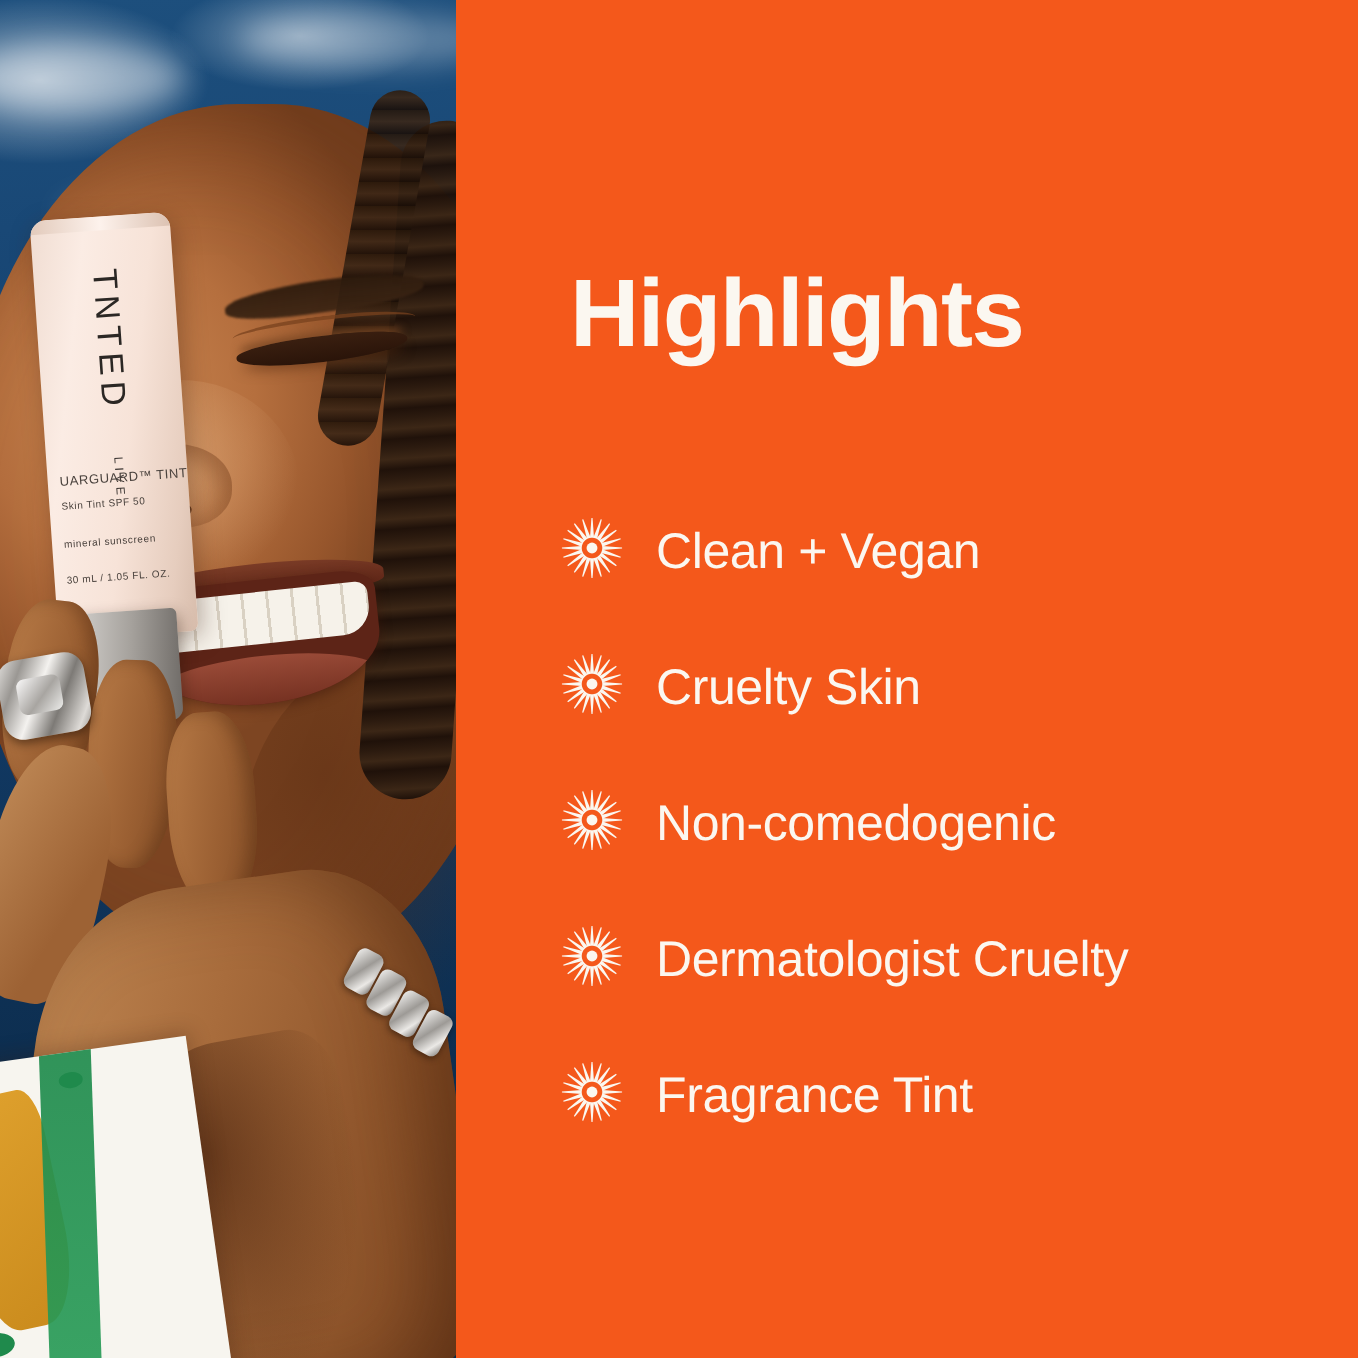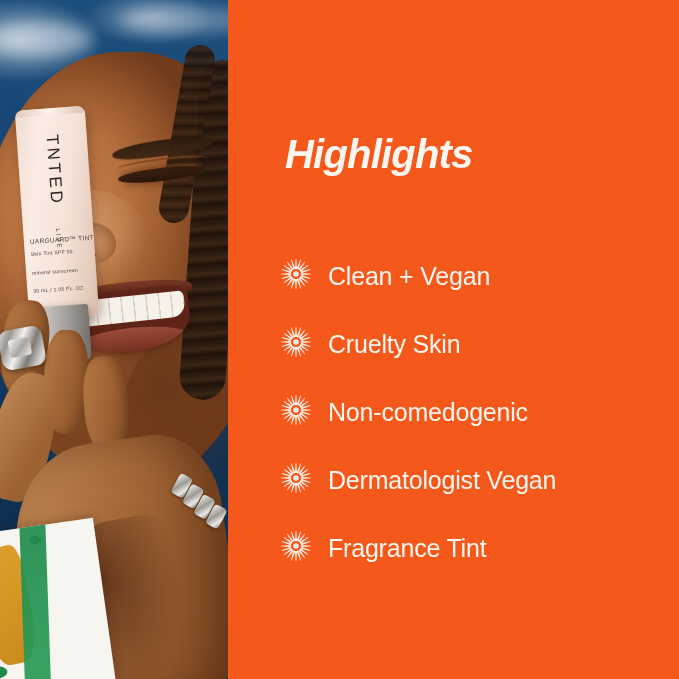--- a/index.html
+++ b/index.html
@@ -362,26 +362,25 @@
     left: 228px; top: 0;
     width: 451px; height: 679px;
   }
 
   .title {
     position: absolute;
     left: 57px;
     top: 134px;
     margin: 0;
     font-family: "Liberation Sans", sans-serif;
-    font-size: 40px;
+    font-size: 48px;
     font-weight: bold;
     letter-spacing: -0.8px;
     color: #FBF7F0;
     line-height: 1;
-    font-style: italic;
   }
 
   .list {
     position: absolute;
     left: 52px;
     top: 222px;
     width: 390px;
     margin: 0;
     padding: 0;
     list-style: none;
@@ -579,21 +578,21 @@
               <polygon points="38.09,61.12 43.10,64.77 23.10,88.55 21.65,87.49" fill="#FBF7F0"></polygon>
               <polygon points="35.23,56.90 38.88,61.91 12.51,78.35 11.45,76.90" fill="#FBF7F0"></polygon>
               <polygon points="33.83,52.00 35.74,57.89 5.58,65.38 5.02,63.67" fill="#FBF7F0"></polygon>
               <polygon points="34.00,46.90 34.00,53.10 3.00,50.90 3.00,49.10" fill="#FBF7F0"></polygon>
               <polygon points="35.74,42.11 33.83,48.00 5.02,36.33 5.58,34.62" fill="#FBF7F0"></polygon>
               <polygon points="38.88,38.09 35.23,43.10 11.45,23.10 12.51,21.65" fill="#FBF7F0"></polygon>
               <polygon points="43.10,35.23 38.09,38.88 21.65,12.51 23.10,11.45" fill="#FBF7F0"></polygon>
               <polygon points="48.00,33.83 42.11,35.74 34.62,5.58 36.33,5.02" fill="#FBF7F0"></polygon>
               <circle cx="50" cy="50" r="8.5" fill="#FBF7F0"></circle>
             </svg></span>
-        <span class="item-label">Dermatologist Vegan</span>
+        <span class="item-label">Dermatologist Cruelty</span>
       </li>
       <li class="list-item">
         <span class="bullet-icon"><svg viewBox="0 0 100 100" width="100%" height="100%">
               <polygon points="53.10,34.00 46.90,34.00 49.10,3.00 50.90,3.00" fill="#FBF7F0"></polygon>
               <polygon points="57.89,35.74 52.00,33.83 63.67,5.02 65.38,5.58" fill="#FBF7F0"></polygon>
               <polygon points="61.91,38.88 56.90,35.23 76.90,11.45 78.35,12.51" fill="#FBF7F0"></polygon>
               <polygon points="64.77,43.10 61.12,38.09 87.49,21.65 88.55,23.10" fill="#FBF7F0"></polygon>
               <polygon points="66.17,48.00 64.26,42.11 94.42,34.62 94.98,36.33" fill="#FBF7F0"></polygon>
               <polygon points="66.00,53.10 66.00,46.90 97.00,49.10 97.00,50.90" fill="#FBF7F0"></polygon>
               <polygon points="64.26,57.89 66.17,52.00 94.98,63.67 94.42,65.38" fill="#FBF7F0"></polygon>

